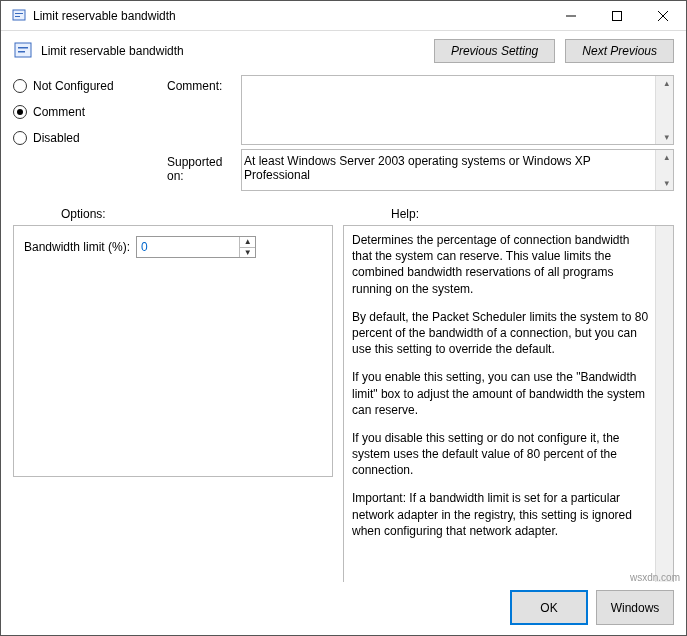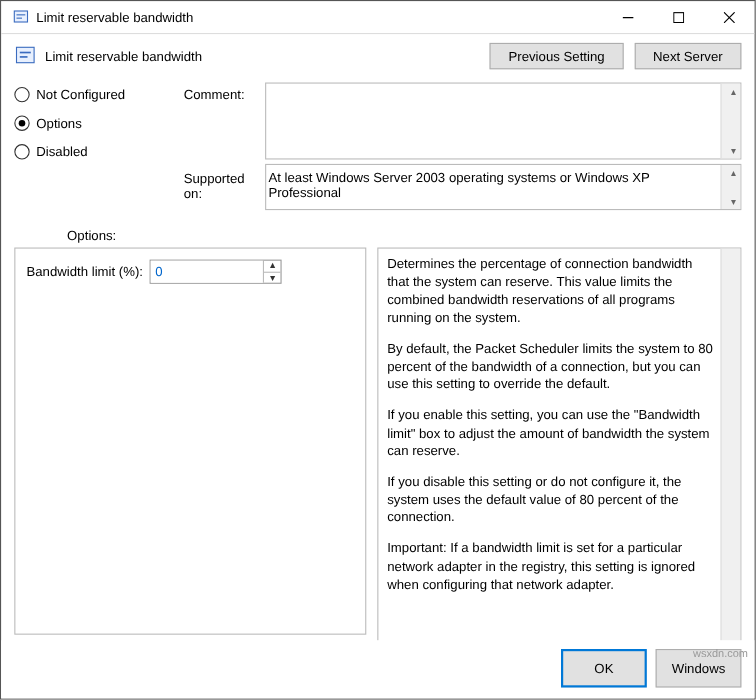--- a/index.html
+++ b/index.html
@@ -40,20 +40,21 @@
   }
   .header .icon { width: 20px; height: 20px; margin-right: 8px; display:inline-flex;align-items:center;justify-content:center;}
   .header .htitle { flex: 1; font-size: 12px; }
   .navbtns { display: flex; gap: 10px; }
   .navbtn {
     border: 1px solid #adadad;
     background: #e1e1e1;
     padding: 4px 16px;
     font-size: 12px;
     font-family: inherit;
+    font-style: italic;
   }
   .topgrid {
     display: grid;
     grid-template-columns: 150px 70px 1fr;
     gap: 4px 4px;
     padding: 4px 12px 8px 12px;
     align-items: start;
   }
   .radios { grid-row: 1 / span 3; padding-top: 4px; display:flex; flex-direction:column; gap:12px;justify-content:flex-end;}
   .radio-row { display: flex; align-items: center; gap: 6px; }
@@ -97,21 +98,21 @@
     margin-left: 48px;
   }
   .bottomgrid {
     display: grid;
     grid-template-columns: 320px 1fr;
     gap: 10px;
     padding: 0 12px 8px 12px;
   }
   .panel {
     border: 1px solid #bbb;
-    height: 352px;
+    height: 252px;
     padding: 10px;
     overflow: hidden;
     position: relative;
     background: #fff;
   }
   .opt-row { display: flex; align-items: center; gap: 6px; margin-bottom: 10px;}
   .spinner {
     display:flex; align-items:stretch;
     border: 1px solid #999; background:#fff; height:22px; width:120px;
   }
@@ -147,21 +148,21 @@
   }
   .btn {
     border: 1px solid #adadad;
     background: #e1e1e1;
     width: 78px; height: 35px;
     font-size: 12px;
     font-family: inherit;
   }
   .btn.default { border: 2px solid #0078d7; background:#e1e1e1;}
   .watermark {
-    position: absolute; right: 6px; bottom: 35px;
+    position: absolute; right: 6px; bottom: 52px;
     font-size: 10px; color: #999;
   }
 </style>
 </head>
 <body>
 
 <div class="titlebar">
   <span class="icon">
     <svg width="16" height="16" viewBox="0 0 16 16">
         <rect x="2" y="2" width="12" height="10" fill="#e8f0fe" stroke="#3a6bbf"></rect>
@@ -194,33 +195,33 @@
   <span class="icon">
     <svg width="20" height="20" viewBox="0 0 20 20">
         <rect x="2" y="2" width="16" height="14" fill="#e8f0fe" stroke="#3a6bbf"></rect>
         <rect x="5" y="6" width="10" height="1.5" fill="#3a6bbf"></rect>
         <rect x="5" y="10" width="7" height="1.5" fill="#3a6bbf"></rect>
       </svg>
   </span>
   <span class="htitle">Limit reservable bandwidth</span>
   <div class="navbtns">
     <button class="navbtn">Previous Setting</button>
-    <button class="navbtn">Next Server</button>
+    <button class="navbtn">Next Previous</button>
   </div>
 </div>
 
 <div class="topgrid">
   <div class="radios">
     <div class="radio-row">
       <span class="radio"></span>
       <span>Not Configured</span>
     </div>
     <div class="radio-row">
       <span class="radio selected"></span>
-      <span>Options</span>
+      <span>Comment</span>
     </div>
     <div class="radio-row">
       <span class="radio"></span>
       <span>Disabled</span>
     </div>
   </div>
 
   <div class="lbl-comment">Comment:</div>
   <div class="commentbox sbox-scroll">
     <span class="arrow-up">▴</span>
@@ -230,20 +231,21 @@
   <div class="lbl-supported">Supported on:</div>
   <div class="supportedbox sbox-scroll">
     <span>At least Windows Server 2003 operating systems or Windows XP Professional</span>
     <span class="arrow-up">▴</span>
     <span class="arrow-down">▾</span>
   </div>
 </div>
 
 <div class="midlabels">
   <div>Options:</div>
+  <div>Help:</div>
 </div>
 
 <div class="bottomgrid">
   <div class="panel">
     <div class="opt-row">
       <span>Bandwidth limit (%):</span>
       <div class="spinner">
         <input type="text" value="0" style="">
         <div class="btns">
           <div class="sp">▲</div>

